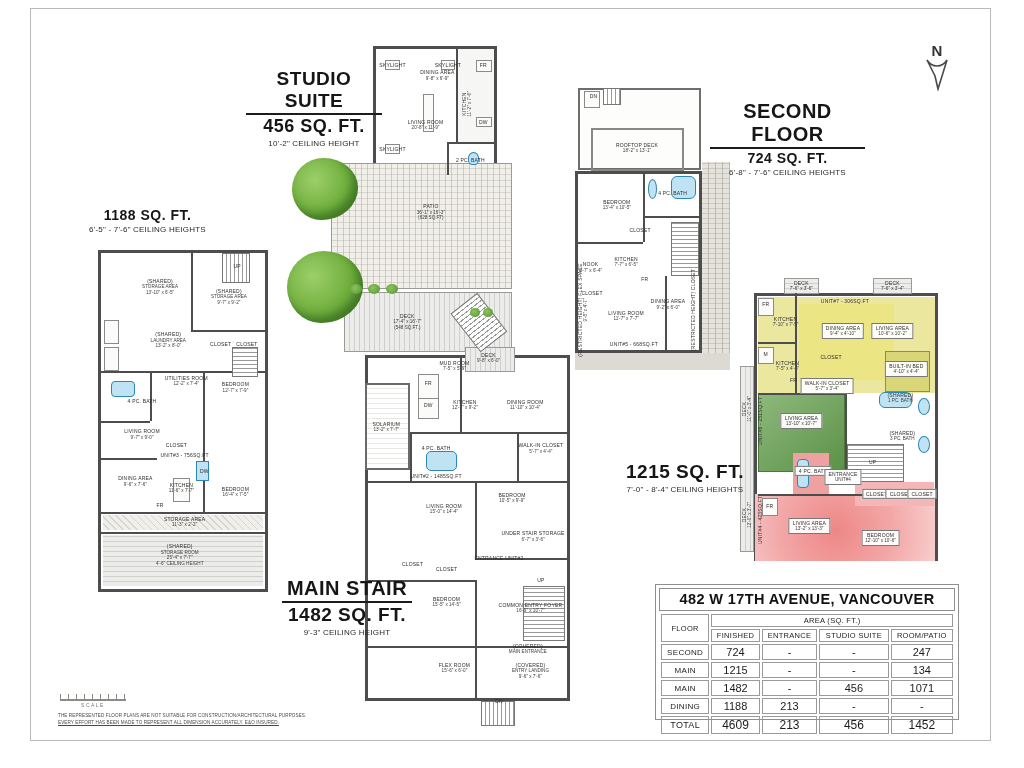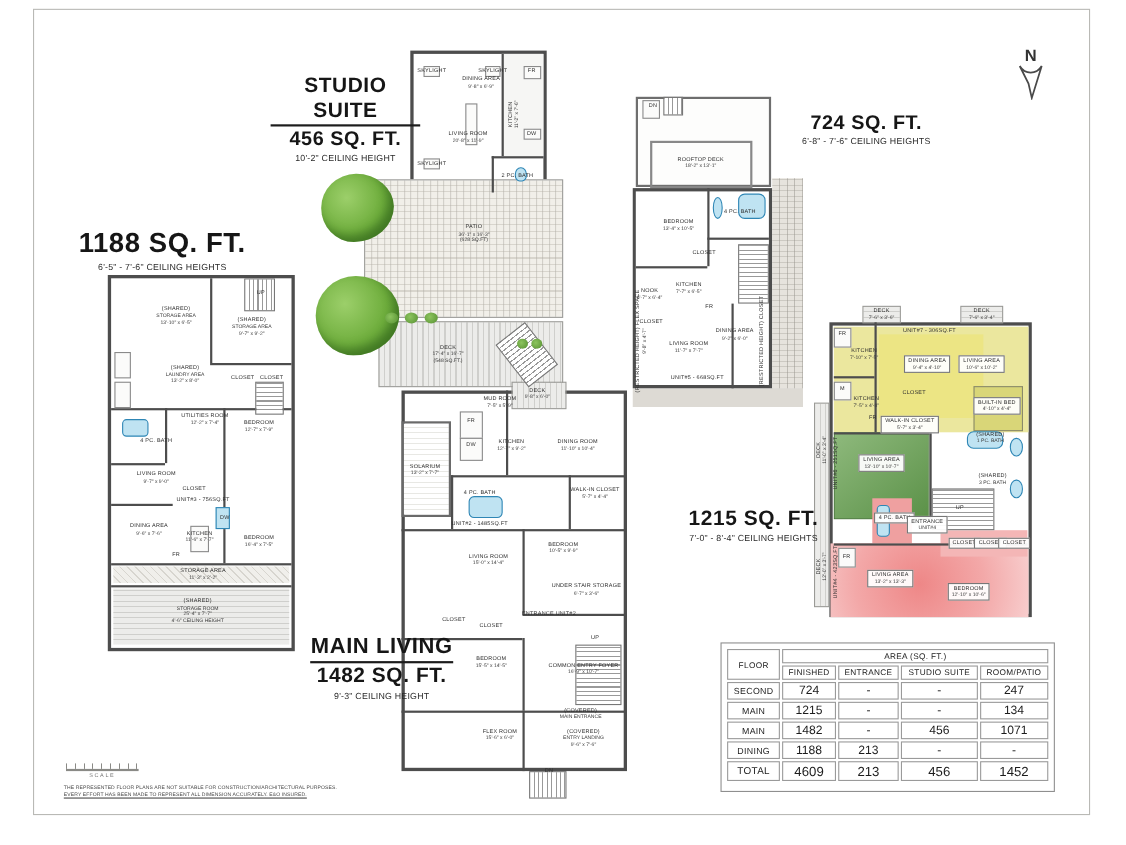--- a/index.html
+++ b/index.html
@@ -62,29 +62,30 @@
     <path d="M3 1 C8 9 18 9 23 1 L14 30 L11 17 Z" fill="#ffffff" stroke="#4a4a4a" stroke-width="1.6"></path>
   </svg>
 </div>
 
 <div class="titleblock" style="left:246px;top:68px;width:136px">
   <div class="tname" style="font-size:19px">STUDIO SUITE</div>
   <div class="tarea" style="font-size:18px">456 SQ. FT.</div>
   <div class="tceil">10'-2" CEILING HEIGHT</div>
 </div>
 <div class="titleblock" style="left:710px;top:100px;width:155px">
-  <div class="tarea" style="font-size:18px">724 SQ. FT.</div>
+  <div class="tname" style="font-size:20px">SECOND FLOOR</div>
+  <div class="tarea" style="font-size:14px">724 SQ. FT.</div>
   <div class="tceil">6'-8" - 7'-6" CEILING HEIGHTS</div>
 </div>
 <div class="titleblock" style="left:70px;top:206px;width:155px">
-  <div class="tarea" style="font-size:25px">1188 SQ. FT.</div>
+  <div class="tarea" style="font-size:14px">1188 SQ. FT.</div>
   <div class="tceil">6'-5" - 7'-6" CEILING HEIGHTS</div>
 </div>
 <div class="titleblock" style="left:282px;top:577px;width:130px">
-  <div class="tname" style="font-size:20px">MAIN LIVING</div>
+  <div class="tname" style="font-size:20px">MAIN STAIR</div>
   <div class="tarea" style="font-size:19px">1482 SQ. FT.</div>
   <div class="tceil">9'-3" CEILING HEIGHT</div>
 </div>
 <div class="titleblock" style="left:615px;top:460px;width:140px">
   <div class="tarea" style="font-size:19px">1215 SQ. FT.</div>
   <div class="tceil">7'-0" - 8'-4" CEILING HEIGHTS</div>
 </div>
 
 <div class="plan" style="left:373px;top:46px;width:124px;height:132px;border:3px solid #4d4d4d">
   <div class="abs" style="left:68%;top:0;width:32%;height:74%;background:#f6f6f4;border-left:2px solid #4d4d4d"></div>
@@ -539,20 +540,21 @@
       <div class="rn">LIVING AREA</div>
       <div class="rd">13'-2" x 13'-3"</div>
     </div>
     <div class="lab bx" style="left: 71%; top: 89%;">
       <div class="rn">BEDROOM</div>
       <div class="rd">12'-10" x 10'-6"</div>
     </div>
   </div>
 
 <div class="areabox" style="left:655px;top:584px;width:304px;height:136px">
+  <div class="addr">482 W 17TH AVENUE, VANCOUVER</div>
   <table>
     <thead>
       <tr>
         <td class="fh" rowspan="2" style="width:17%">FLOOR</td>
         <td class="ah" colspan="4">AREA (SQ. FT.)</td>
       </tr>
       <tr id="colrow">
           <td class="ch">FINISHED</td>
           <td class="ch">ENTRANCE</td>
           <td class="ch">STUDIO SUITE</td>

